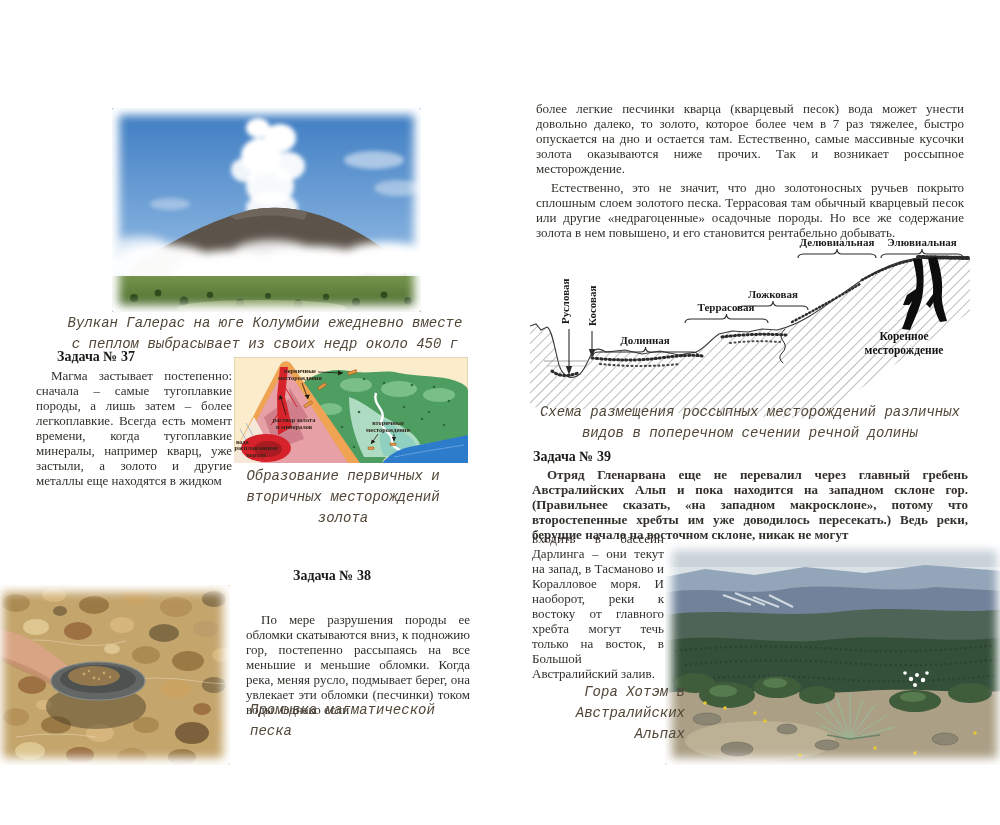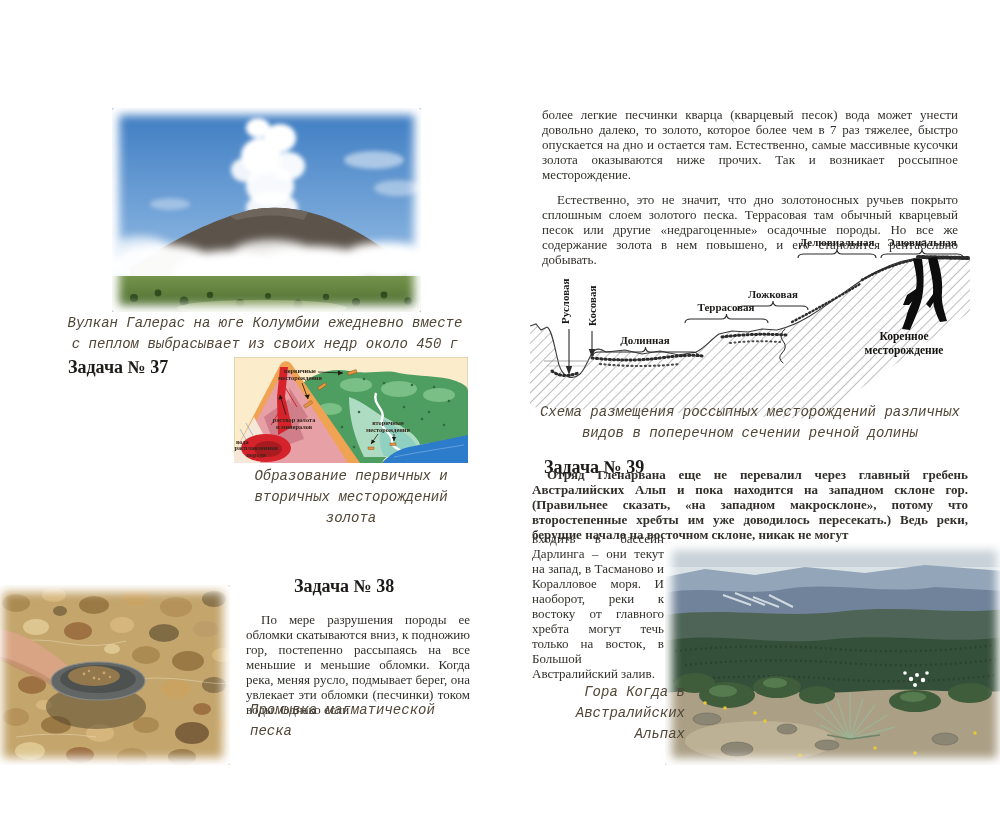--- a/index.html
+++ b/index.html
@@ -1,23 +1,23 @@
 <!DOCTYPE html>
 <html><head>
 <meta charset="utf-8">
 <style>
   html,body{margin:0;padding:0;background:#fff;}
   .canvas{position:relative;width:1000px;height:825px;background:#ffffff;overflow:hidden;
           font-family:"Liberation Serif",serif;color:#33302b;}
   .abs{position:absolute;}
   .page{position:absolute;top:0;height:825px;width:500px;}
   .body-text{font-size:13px;line-height:15px;text-align:justify;}
-  .body-text p{margin:10px;}
+  .body-text p{margin:4px;}
   .indent{text-indent:15px;}
-  h2.task{font-size:18px;line-height:17px;font-weight:bold;margin:12px;color:#1d1b18;white-space:nowrap;}
+  h2.task{font-size:14px;line-height:17px;font-weight:bold;margin:1px;color:#1d1b18;white-space:nowrap;}
   .caption{font-style:italic;font-size:14px;line-height:21px;color:#514738;font-family:Liberation Mono, monospace;}
   .center{text-align:center;}
   .right{text-align:right;}
   .photo{overflow:hidden;border-radius:2px;}
   .photo::after{content:"";position:absolute;inset:0;box-shadow:inset 0 0 10px 7px #ffffff;pointer-events:none;border-radius:2px;}
   .photo svg{display:block;width:100%;height:100%;}
   .diagram svg{display:block;width:100%;height:100%;}
   svg text{font-family:"Liberation Serif",serif;}
   .xs-label{font-weight:bold;font-size:11px;fill:#1c1a18;}
   .xs-label-big{font-weight:bold;font-size:11.5px;fill:#14120f;}
@@ -87,20 +87,21 @@
             <circle cx="244" cy="194" r="4"></circle>
           <circle cx="272" cy="187" r="3.4"></circle>
             <circle cx="296" cy="193" r="3.8"></circle>
         </g>
         <ellipse cx="150" cy="200" rx="85" ry="8" fill="#b9c98a" opacity=".5"></ellipse>
       </svg>
     </figure>
     <figcaption class="abs caption center" style="left:65px;top:313px;width:400px;">Вулкан Галерас на юге Колумбии ежедневно вместе с пеплом выбрасывает из своих недр около 450 г золота</figcaption>
 
     <h2 class="task abs" style="left:56px;top:347px;">Задача № 37</h2>
+    <div class="abs body-text indent" style="left:36px;top:368px;width:196px;">Магма застывает постепенно: сначала – самые тугоплавкие породы, а лишь затем – более легкоплавкие. Всегда есть момент времени, когда тугоплавкие минералы, например кварц, уже застыли, а золото и другие металлы еще находятся в жидком</div>
 
     <figure class="abs diagram" style="left:234px;top:357px;width:234px;height:106px;margin:0;">
       <svg viewBox="0 0 234 106">
         <rect x="0" y="0" width="234" height="106" fill="#fbeccb" stroke="#c3b794" stroke-width="0.8"></rect>
 
         <path d="M60,34 C75,18 95,10 115,14 C135,18 150,12 165,16 C185,20 205,18 222,24 C230,27 234,30 234,34 L234,80 C210,84 190,87 175,90 C160,94 150,100 148,106 L95,106 C80,80 70,55 60,34 Z" fill="#4e9e62"></path>
         <g fill="#7fc389" opacity=".9">
           <ellipse cx="122" cy="28" rx="16" ry="7"></ellipse>
             <ellipse cx="165" cy="32" rx="18" ry="8"></ellipse>
           <ellipse cx="205" cy="38" rx="16" ry="7"></ellipse>
@@ -165,26 +166,26 @@
         <text class="gd-label" x="66" y="23" text-anchor="middle">месторождения</text>
         <text class="gd-label" x="60" y="65" text-anchor="middle">раствор золота</text>
         <text class="gd-label" x="60" y="72" text-anchor="middle">и минералов</text>
         <text class="gd-label" x="2" y="87">вода</text>
         <text class="gd-label" x="22" y="93" text-anchor="middle" fill="#3c0d0d">расплавленная</text>
         <text class="gd-label" x="22" y="100" text-anchor="middle" fill="#3c0d0d">порода</text>
         <text class="gd-label" x="154" y="68" text-anchor="middle">вторичные</text>
         <text class="gd-label" x="154" y="75" text-anchor="middle">месторождения</text>
       </svg>
     </figure>
-    <figcaption class="abs caption center" style="left:232px;top:466px;width:238px;">Образование первичных и вторичных месторождений золота</figcaption>
+    <figcaption class="abs caption center" style="left:224px;top:466px;width:238px;">Образование первичных и вторичных месторождений золота</figcaption>
 
     <div class="abs body-text" style="left:36px;top:489px;width:434px;">
     </div>
 
-    <h2 class="task abs" style="left:282px;top:566px;">Задача № 38</h2>
+    <h2 class="task abs" style="left:292px;top:566px;">Задача № 38</h2>
     <div class="abs body-text indent" style="left:246px;top:612px;width:224px;">По мере разрушения породы ее обломки скатываются вниз, к подножию гор, постепенно рассыпаясь на все меньшие и меньшие обломки. Когда река, меняя русло, подмывает берег, она увлекает эти обломки (песчинки) током воды. Однако если</div>
 
     <figure class="abs photo" style="left:-4px;top:585px;width:234px;height:180px;margin:0;">
       <svg viewBox="0 0 234 180" preserveAspectRatio="none">
         <rect width="234" height="180" fill="#c2a268"></rect>
         <g opacity=".92">
           <ellipse cx="20" cy="18" rx="14" ry="9" fill="#a5824a"></ellipse>
             <ellipse cx="58" cy="10" rx="12" ry="7" fill="#d8b87c"></ellipse>
           <ellipse cx="98" cy="20" rx="15" ry="9" fill="#8f6c38"></ellipse>
             <ellipse cx="140" cy="12" rx="13" ry="8" fill="#caa05e"></ellipse>
@@ -386,16 +387,16 @@
             <circle cx="100" cy="178" r="1.8"></circle>
             <circle cx="210" cy="205" r="1.8"></circle>
           <circle cx="250" cy="210" r="1.8"></circle>
             <circle cx="60" cy="165" r="1.8"></circle>
             <circle cx="135" cy="212" r="1.8"></circle>
           <circle cx="310" cy="190" r="1.8"></circle>
             <circle cx="40" cy="160" r="1.8"></circle>
         </g>
       </svg>
     </figure>
-    <div class="abs caption right" style="left:40px;top:682px;width:145px;">Гора Когда в Австралийских Альпах</div>
+    <div class="abs caption right" style="left:40px;top:682px;width:145px;">Гора Хотэм в Австралийских Альпах</div>
   </section>
 
 </div>
 
 </body></html>

